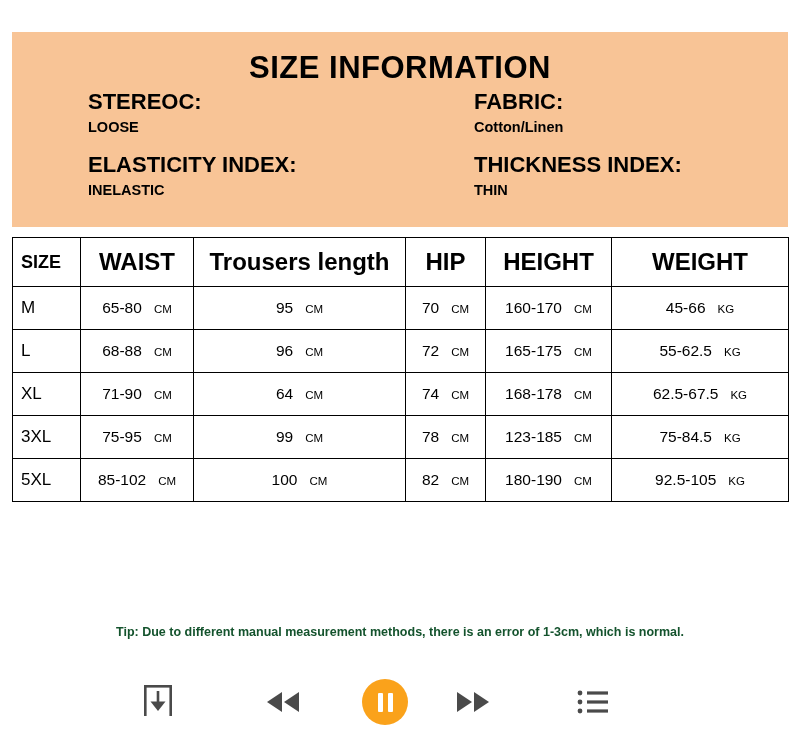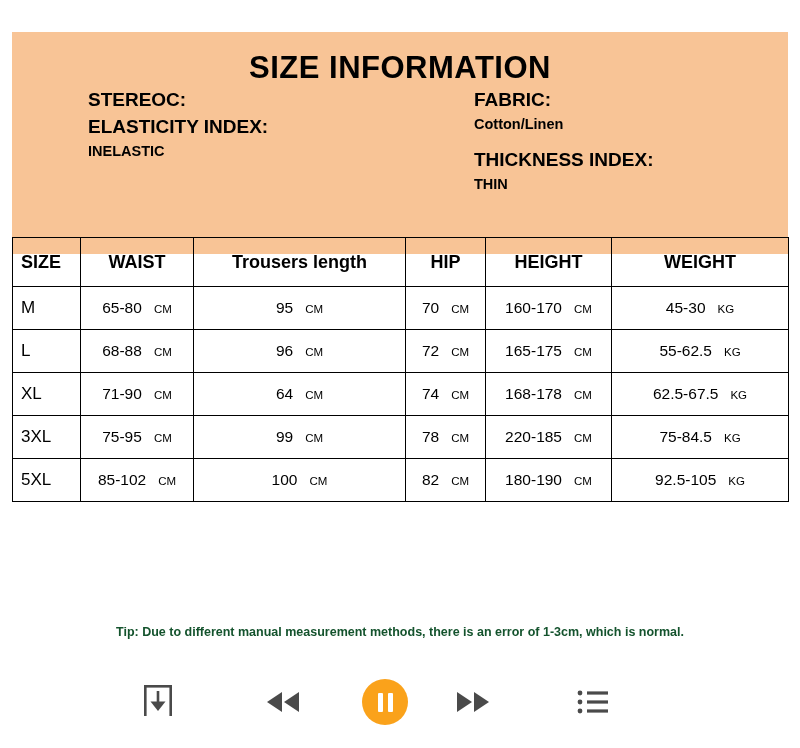--- a/index.html
+++ b/index.html
@@ -19,21 +19,21 @@
     height: 748px;
     background: #ffffff;
   }
 
   
   .header-panel {
     position: absolute;
     left: 12px;
     top: 32px;
     width: 776px;
-    height: 222px;
+    height: 195px;
     background: #f8c496;
   }
   .header-title {
     position: absolute;
     left: 0;
     top: 18px;
     width: 776px;
     text-align: center;
     font-size: 31px;
     font-weight: bold;
@@ -48,21 +48,21 @@
     height: 135px;
   }
   .spec-col {
     position: absolute;
     top: 0;
     width: 340px;
   }
   .spec-col.left { left: 76px; }
   .spec-col.right { left: 462px; }
   .spec-label {
-    font-size: 19px;
+    font-size: 22px;
     font-weight: bold;
     color: #000;
     line-height: 1.1;
     margin-bottom: 6px;
   }
   .spec-value {
     font-size: 14.5px;
     font-weight: bold;
     color: #000;
     line-height: 1.1;
@@ -84,21 +84,21 @@
     padding-left: 20px;
   }
   table.size-table th,
   table.size-table td {
     border: 1px solid #000;
     padding: 0;
     color: #000;
   }
   table.size-table thead th {
     height: 48px;
-    font-size: 18px;
+    font-size: 24px;
     font-weight: bold;
     text-align: center;
     vertical-align: middle;
   }
   table.size-table thead th.col-size {
     text-align: left;
     padding-left: 8px;
     font-size: 18px;
   }
   table.size-table tbody td {
@@ -187,20 +187,21 @@
 <body>
 
 <div id="page">
 
   <div class="header-panel">
     <div class="header-title">SIZE INFORMATION</div>
 
     <div class="spec-grid">
       <div class="spec-col left">
         <div class="spec-label">STEREOC:</div>
+        <div class="spec-value">LOOSE</div>
         <div class="spec-label">ELASTICITY INDEX:</div>
         <div class="spec-value last">INELASTIC</div>
       </div>
       <div class="spec-col right">
         <div class="spec-label">FABRIC:</div>
         <div class="spec-value">Cotton/Linen</div>
         <div class="spec-label">THICKNESS INDEX:</div>
         <div class="spec-value last">THIN</div>
       </div>
     </div>
@@ -227,21 +228,21 @@
         </tr>
       </thead>
       <tbody>
 
         <tr>
           <td class="col-size">M</td>
           <td><span>65-80</span><span class="unit">CM</span></td>
           <td><span>95</span><span class="unit">CM</span></td>
           <td><span>70</span><span class="unit">CM</span></td>
           <td><span>160-170</span><span class="unit">CM</span></td>
-          <td><span>45-30</span><span class="unit">KG</span></td>
+          <td><span>45-66</span><span class="unit">KG</span></td>
         </tr>
 
         <tr>
           <td class="col-size">L</td>
           <td><span>68-88</span><span class="unit">CM</span></td>
           <td><span>96</span><span class="unit">CM</span></td>
           <td><span>72</span><span class="unit">CM</span></td>
           <td><span>165-175</span><span class="unit">CM</span></td>
           <td><span>55-62.5</span><span class="unit">KG</span></td>
         </tr>
@@ -254,21 +255,21 @@
           <td><span>168-178</span><span class="unit">CM</span></td>
           <td><span>62.5-67.5</span><span class="unit">KG</span></td>
         </tr>
 
 
         <tr>
           <td class="col-size">3XL</td>
           <td><span>75-95</span><span class="unit">CM</span></td>
           <td><span>99</span><span class="unit">CM</span></td>
           <td><span>78</span><span class="unit">CM</span></td>
-          <td><span>220-185</span><span class="unit">CM</span></td>
+          <td><span>123-185</span><span class="unit">CM</span></td>
           <td><span>75-84.5</span><span class="unit">KG</span></td>
         </tr>
 
 
         <tr>
           <td class="col-size">5XL</td>
           <td><span>85-102</span><span class="unit">CM</span></td>
           <td><span>100</span><span class="unit">CM</span></td>
           <td><span>82</span><span class="unit">CM</span></td>
           <td><span>180-190</span><span class="unit">CM</span></td>

